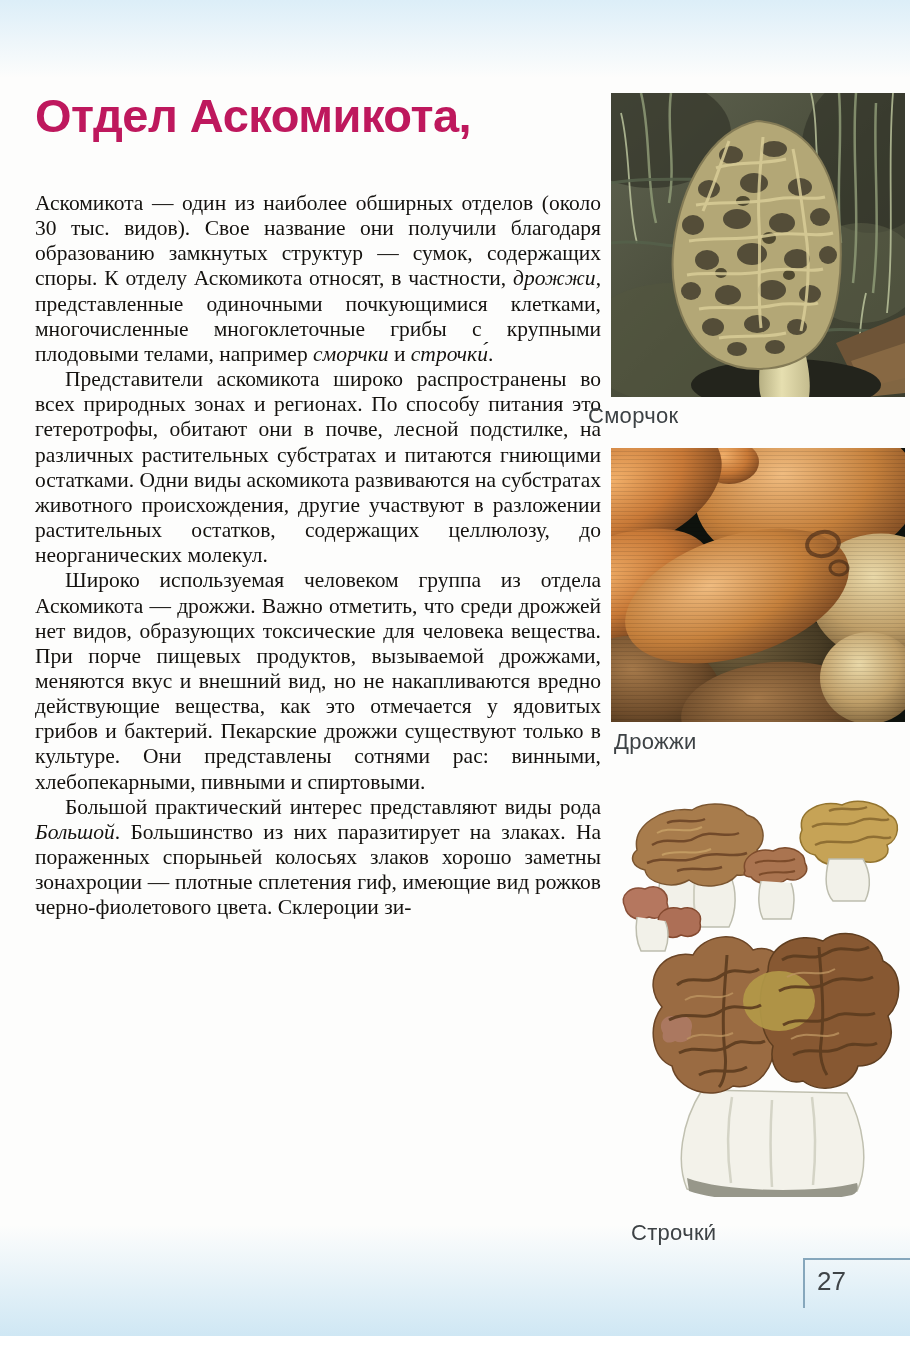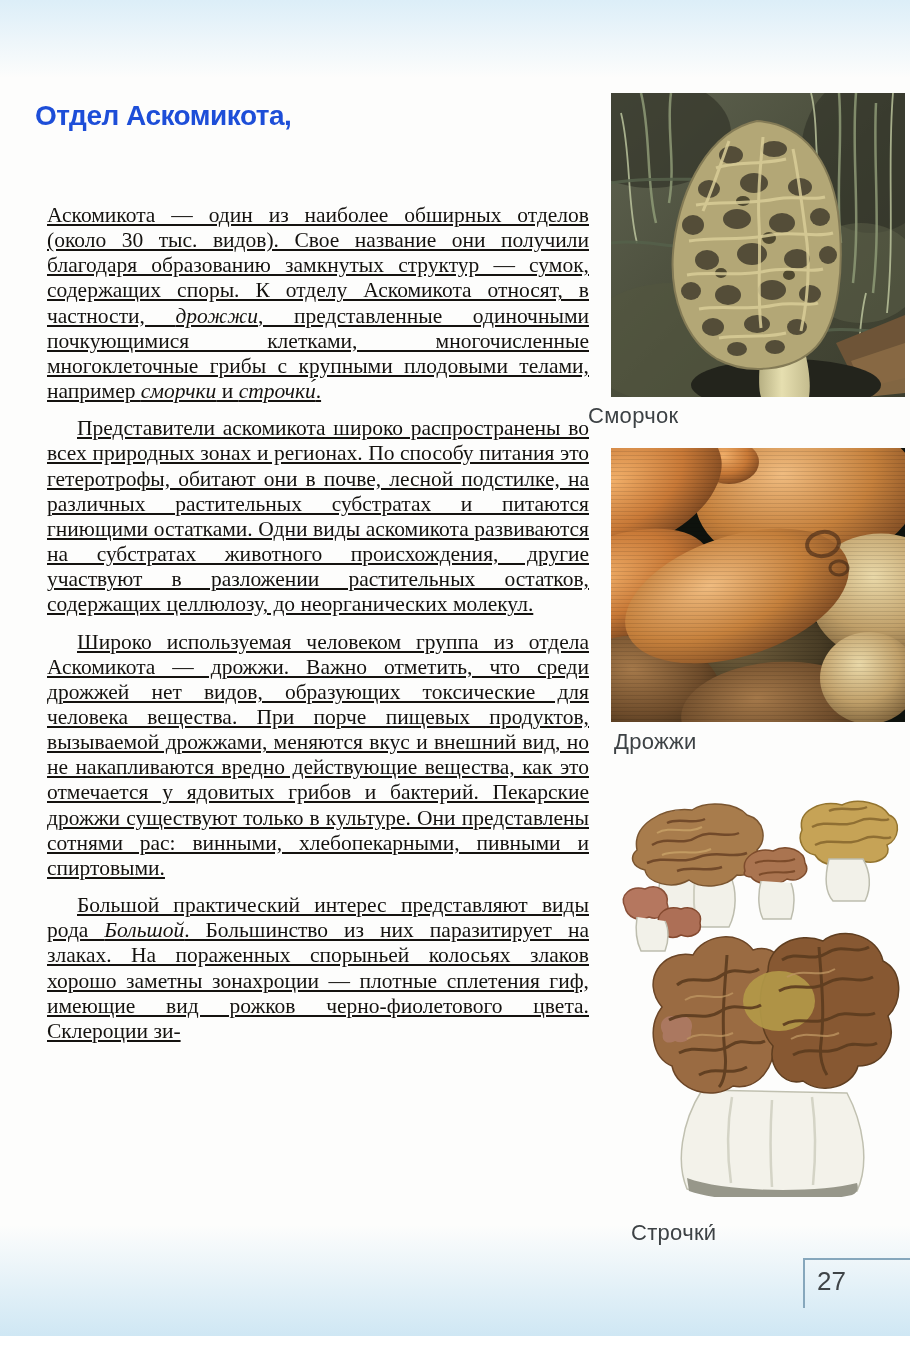--- a/index.html
+++ b/index.html
@@ -10,28 +10,28 @@
   }
   .top-gradient{position:absolute;left:0;top:0;width:910px;height:78px;
     background:linear-gradient(#dcEEf8 0%, rgba(255,255,255,0) 100%);}
   .bottom-gradient{position:absolute;left:0;top:1225px;width:910px;height:111px;
     background:linear-gradient(rgba(255,255,255,0) 0%, #cfe7f4 100%);}
   .bottom-strip{position:absolute;left:0;top:1336px;width:910px;height:20px;background:#ffffff;}
 
   .title{
     position:absolute;left:35px;top:92px;width:560px;
     font-family:"Liberation Sans","DejaVu Sans",sans-serif;
-    font-weight:bold;font-size:28px;line-height:47px;color:#1d4ed8;letter-spacing:-0.5px;
+    font-weight:bold;font-size:47px;line-height:47px;color:#be185d;letter-spacing:-0.5px;
   }
   .body-text{
     position:absolute;left:35px;top:191px;width:566px;
     font-size:21.5px;line-height:25.15px;color:#14120f;
     text-align:justify;
   }
-  .body-text p{margin:12px;text-decoration:underline;}
+  .body-text p{margin:0;}
   .body-text p.indent{text-indent:30px;}
   .body-text i{font-style:italic;}
 
   .figure{position:absolute;}
   .figure svg{display:block;}
   .caption{
     position:absolute;
     font-family:"Liberation Sans","DejaVu Sans",sans-serif;
     font-size:22px;color:#3d4245;letter-spacing:0.3px;
   }

